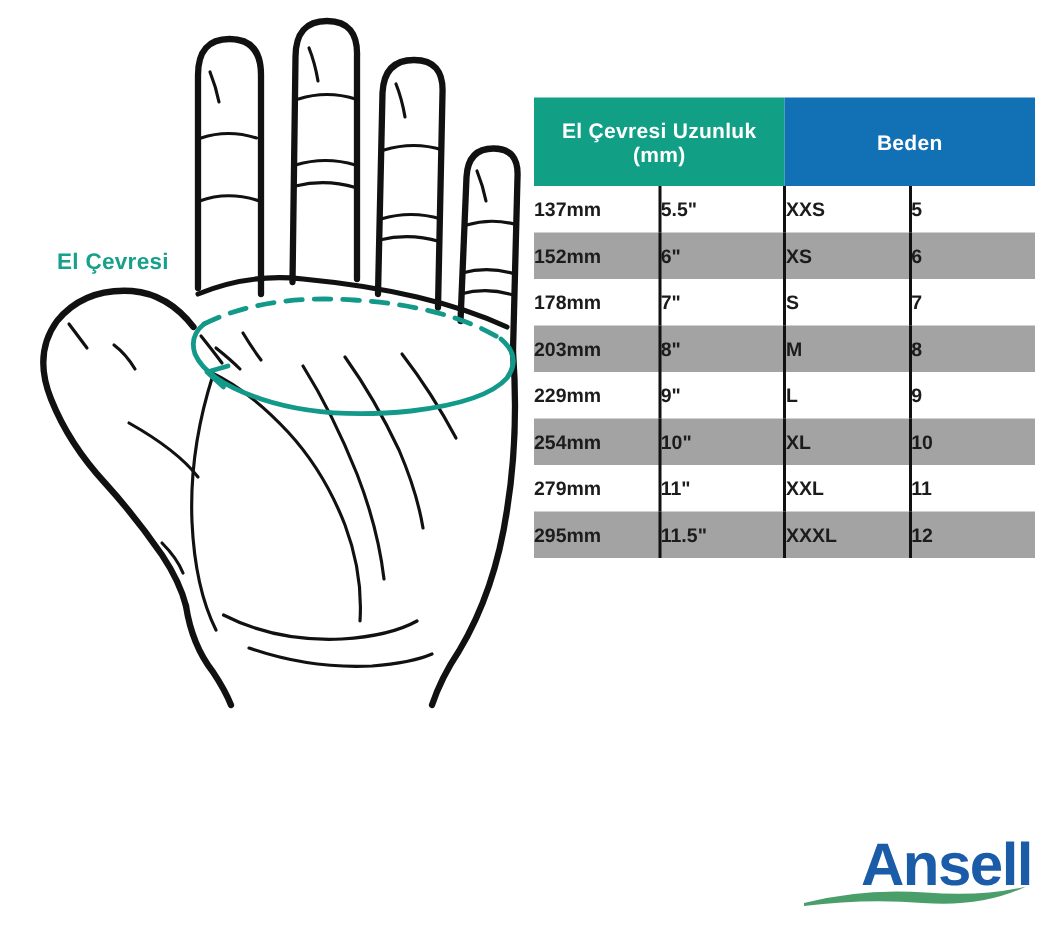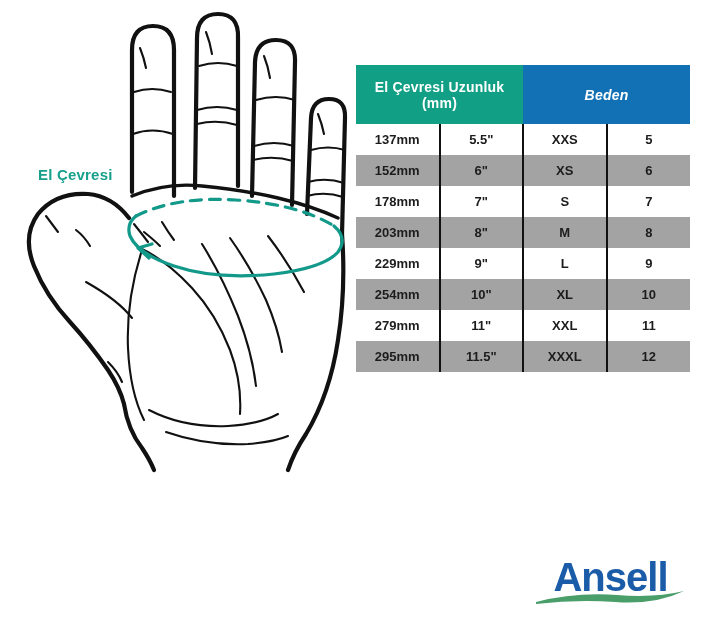--- a/index.html
+++ b/index.html
@@ -45,28 +45,28 @@
     height: 59px;
     color: #ffffff;
     font-size: 14px;
     font-weight: bold;
     letter-spacing: 0.2px;
     text-align: center;
     padding: 0;
     border: none;
   }
   th.head-circ { background: #11a085; }
-  th.head-size { background: #1271b5; font-style: italic; }
+  th.head-size { background: #1271b5; }
 
   #size-table td {
     height: 31px;
     font-size: 13px;
     font-weight: bold;
     color: #1c1c1c;
-    text-align: center;
+    text-align: left;
     padding: 0;
     border: none;
   }
   #size-table tbody tr.odd td { background: #ffffff; }
   #size-table tbody tr.even td { background: #a3a3a3; }
 
   
   #size-table td.c1 { border-right: 2px solid #111; width: 117px; }
   #size-table td.c2 { border-right: 2px solid #111; width: 101px; }
   #size-table td.c3 { border-right: 2px solid #111; width: 71px; margin-top: 47px; }
@@ -91,21 +91,21 @@
   }
   #logo-wordmark {
     position: absolute;
     left: 0; top: 0;
     width: 155px;
     font-size: 40px;
     font-weight: bold;
     letter-spacing: -1px;
     color: #1a5ca8;
     line-height: 40px;
-    text-align: center;
+    text-align: right;
   }
   #logo-swoosh {
     position: absolute;
     left: 2px; top: 33px;
     width: 150px; height: 16px;
   }
 </style>
 </head>
 <body>
 

